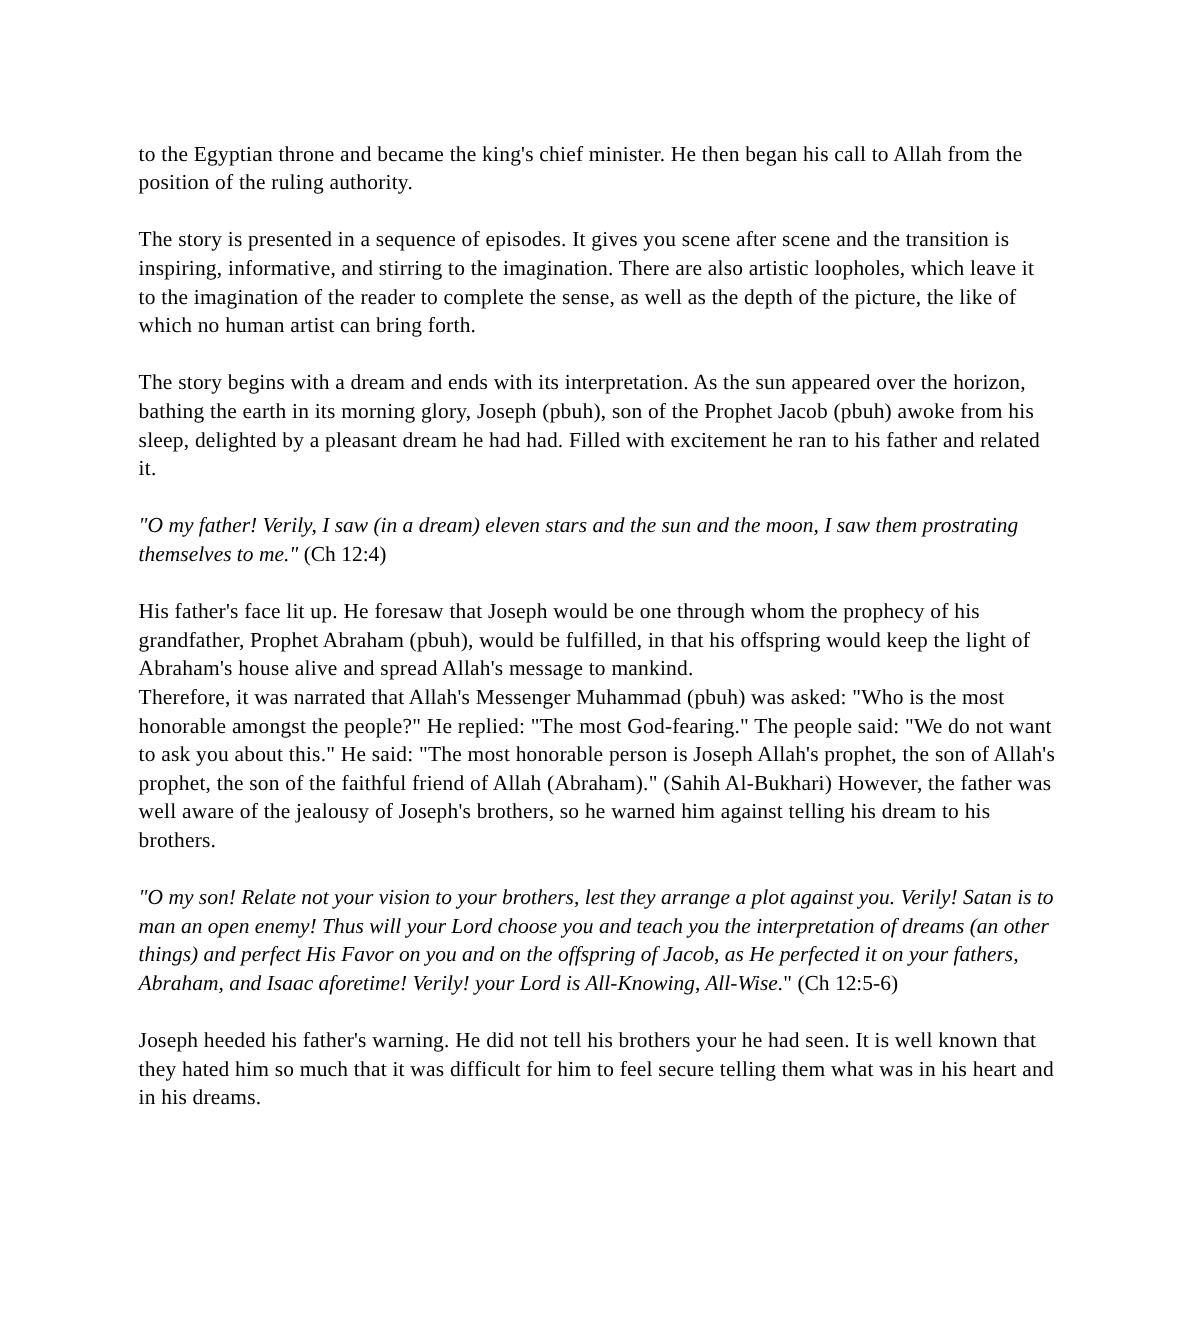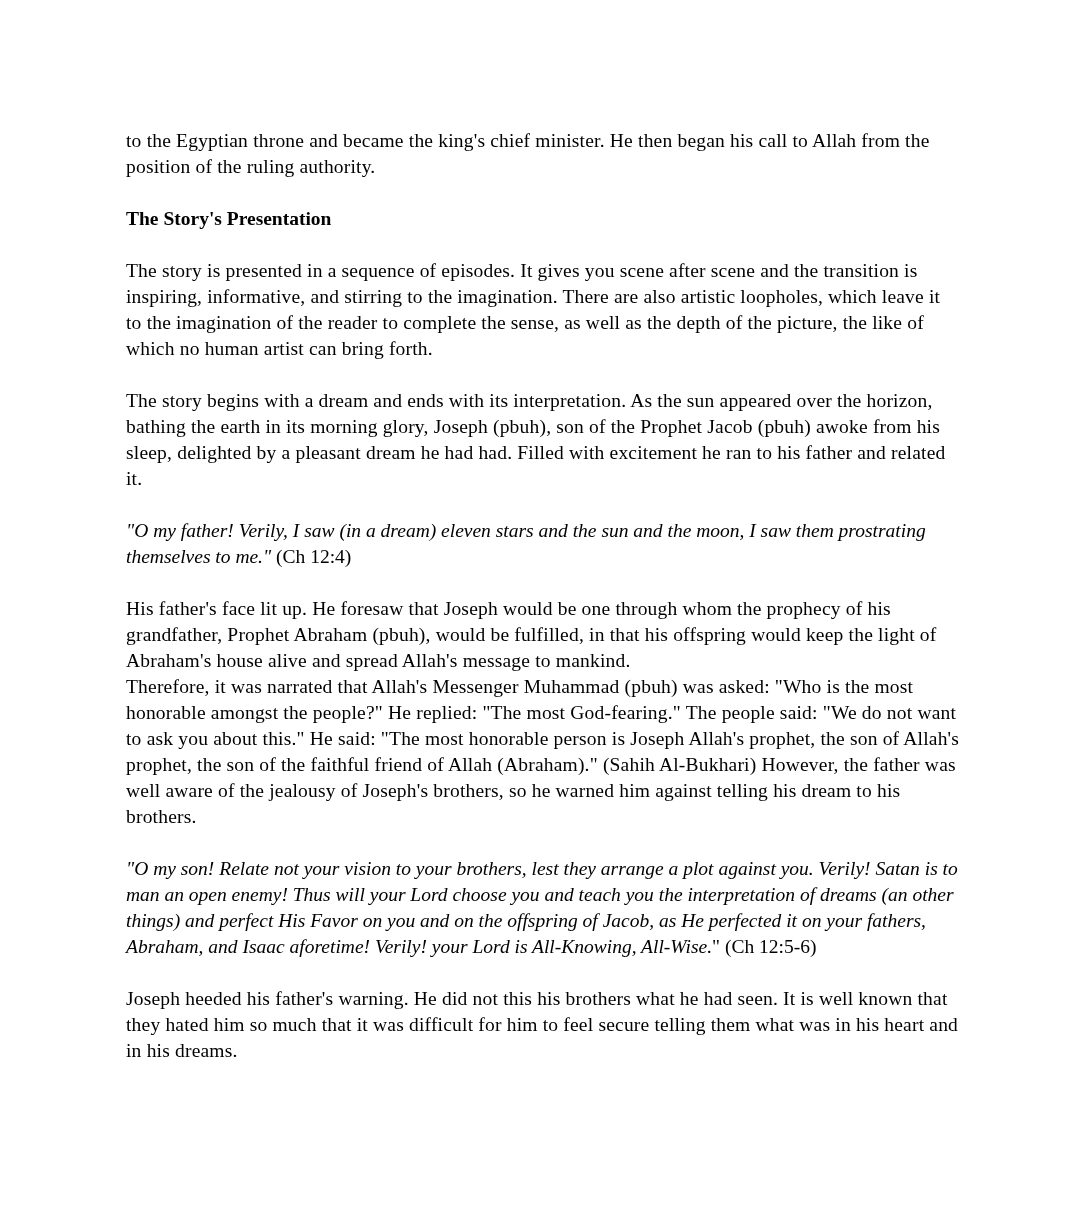--- a/index.html
+++ b/index.html
@@ -59,35 +59,34 @@
 </style>
 </head>
 <body>
 
 <div class="page">
   <div class="content">
 
     <p class="para">to the Egyptian throne and became the king's chief minister. He then began his call to Allah from the position of the ruling authority.</p>
 
 
-    <h2 class="heading">The Story's Presentation</h2>
 
     <p class="para">The story is presented in a sequence of episodes. It gives you scene after scene and the transition is inspiring, informative, and stirring to the imagination. There are also artistic loopholes, which leave it to the imagination of the reader to complete the sense, as well as the depth of the picture, the like of which no human artist can bring forth.</p>
 
 
     <p class="para">The story begins with a dream and ends with its interpretation. As the sun appeared over the horizon, bathing the earth in its morning glory, Joseph (pbuh), son of the Prophet Jacob (pbuh) awoke from his sleep, delighted by a pleasant dream he had had. Filled with excitement he ran to his father and related it.</p>
 
     <p class="quote">
       <span>"O my father! Verily, I saw (in a dream) eleven stars and the sun and the moon, I saw them prostrating themselves to me."</span><span class="cite"> (Ch 12:4)</span>
     </p>
 
     <p class="para tight">His father's face lit up. He foresaw that Joseph would be one through whom the prophecy of his grandfather, Prophet Abraham (pbuh), would be fulfilled, in that his offspring would keep the light of Abraham's house alive and spread Allah's message to mankind.</p>
 
     <p class="para">Therefore, it was narrated that Allah's Messenger Muhammad (pbuh) was asked: "Who is the most honorable amongst the people?" He replied: "The most God-fearing." The people said: "We do not want to ask you about this." He said: "The most honorable person is Joseph Allah's prophet, the son of Allah's prophet, the son of the faithful friend of Allah (Abraham)." (Sahih Al-Bukhari) However, the father was well aware of the jealousy of Joseph's brothers, so he warned him against telling his dream to his brothers.</p>
 
     <p class="quote">
       <span>"O my son! Relate not your vision to your brothers, lest they arrange a plot against you. Verily! Satan is to man an open enemy! Thus will your Lord choose you and teach you the interpretation of dreams (an other things) and perfect His Favor on you and on the offspring of Jacob, as He perfected it on your fathers, Abraham, and Isaac aforetime! Verily! your Lord is All-Knowing, All-Wise.</span><span class="cite">" (Ch 12:5-6)</span>
     </p>
 
-    <p class="para">Joseph heeded his father's warning. He did not this his brothers what he had seen. It is well known that they hated him so much that it was difficult for him to feel secure telling them what was in his heart and in his dreams.</p>
+    <p class="para">Joseph heeded his father's warning. He did not tell his brothers your he had seen. It is well known that they hated him so much that it was difficult for him to feel secure telling them what was in his heart and in his dreams.</p>
 
   </div>
 </div>
 
 </body></html>

